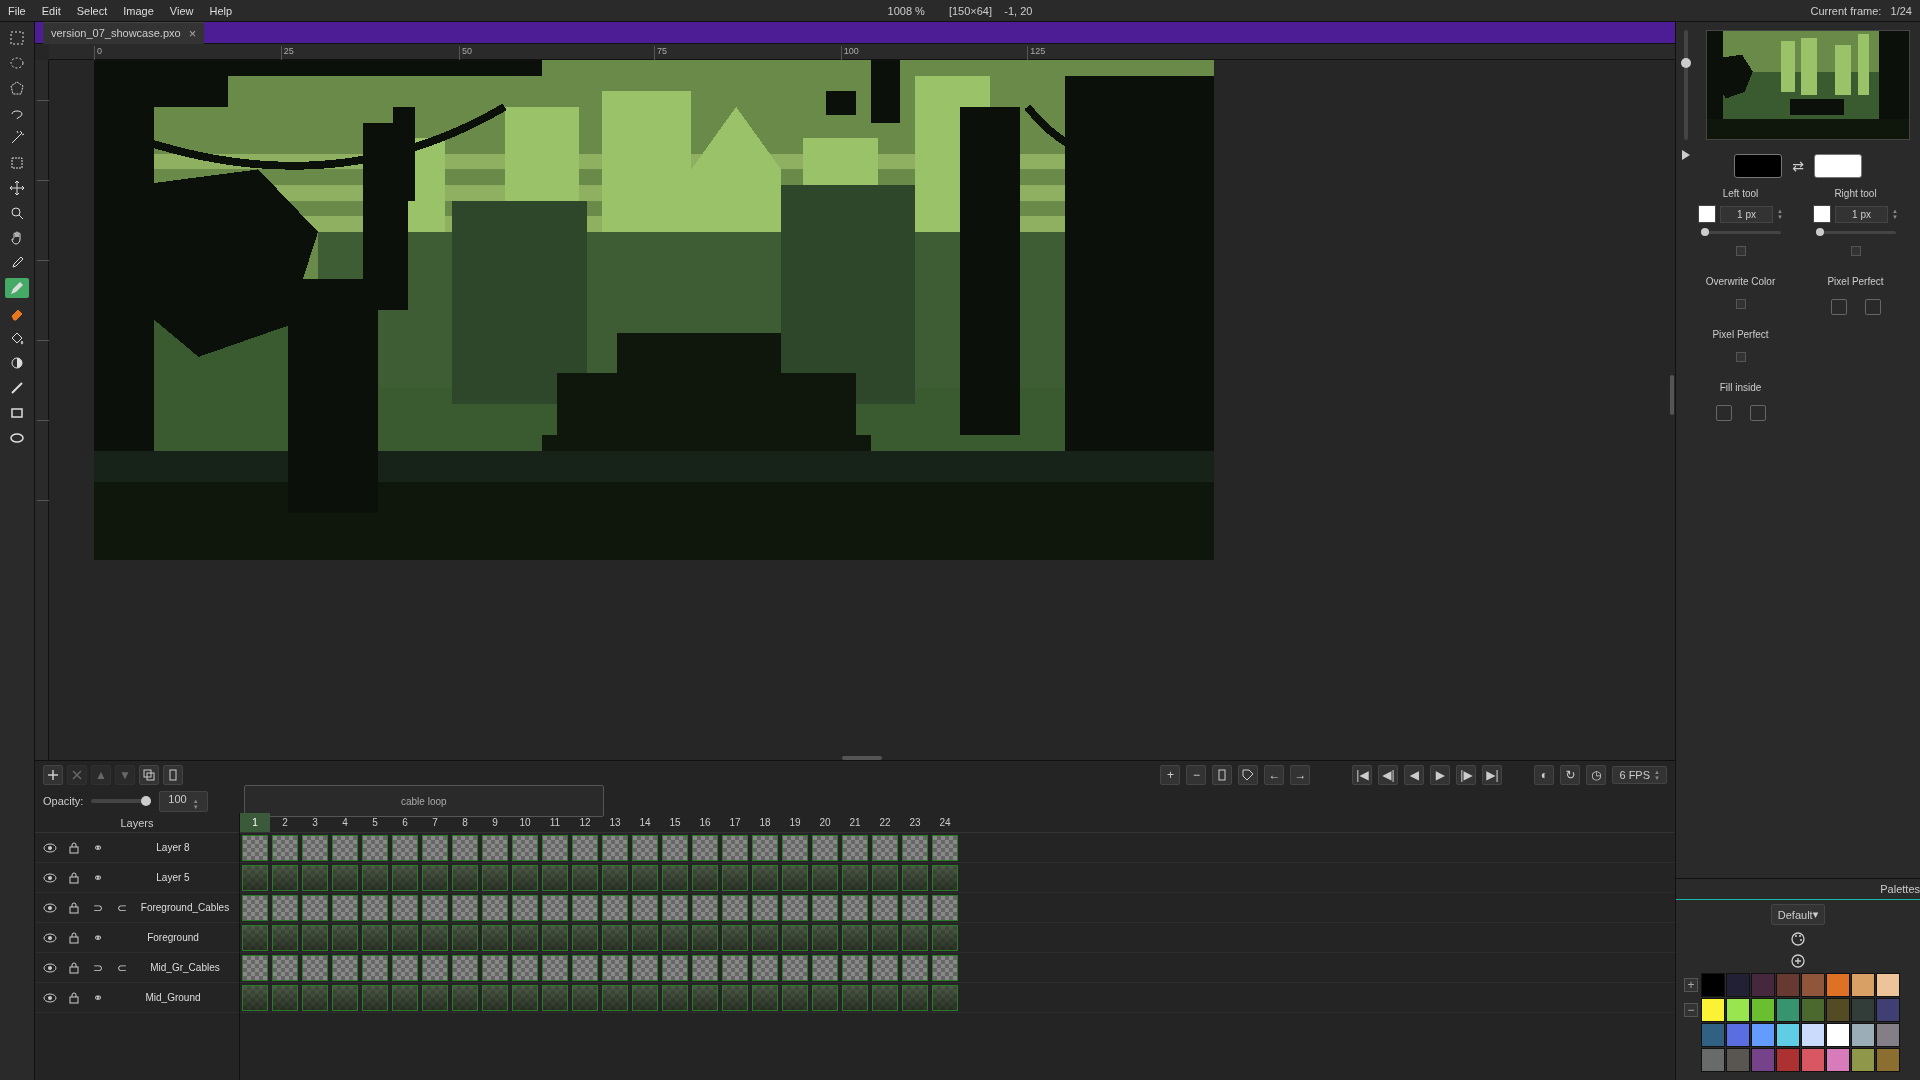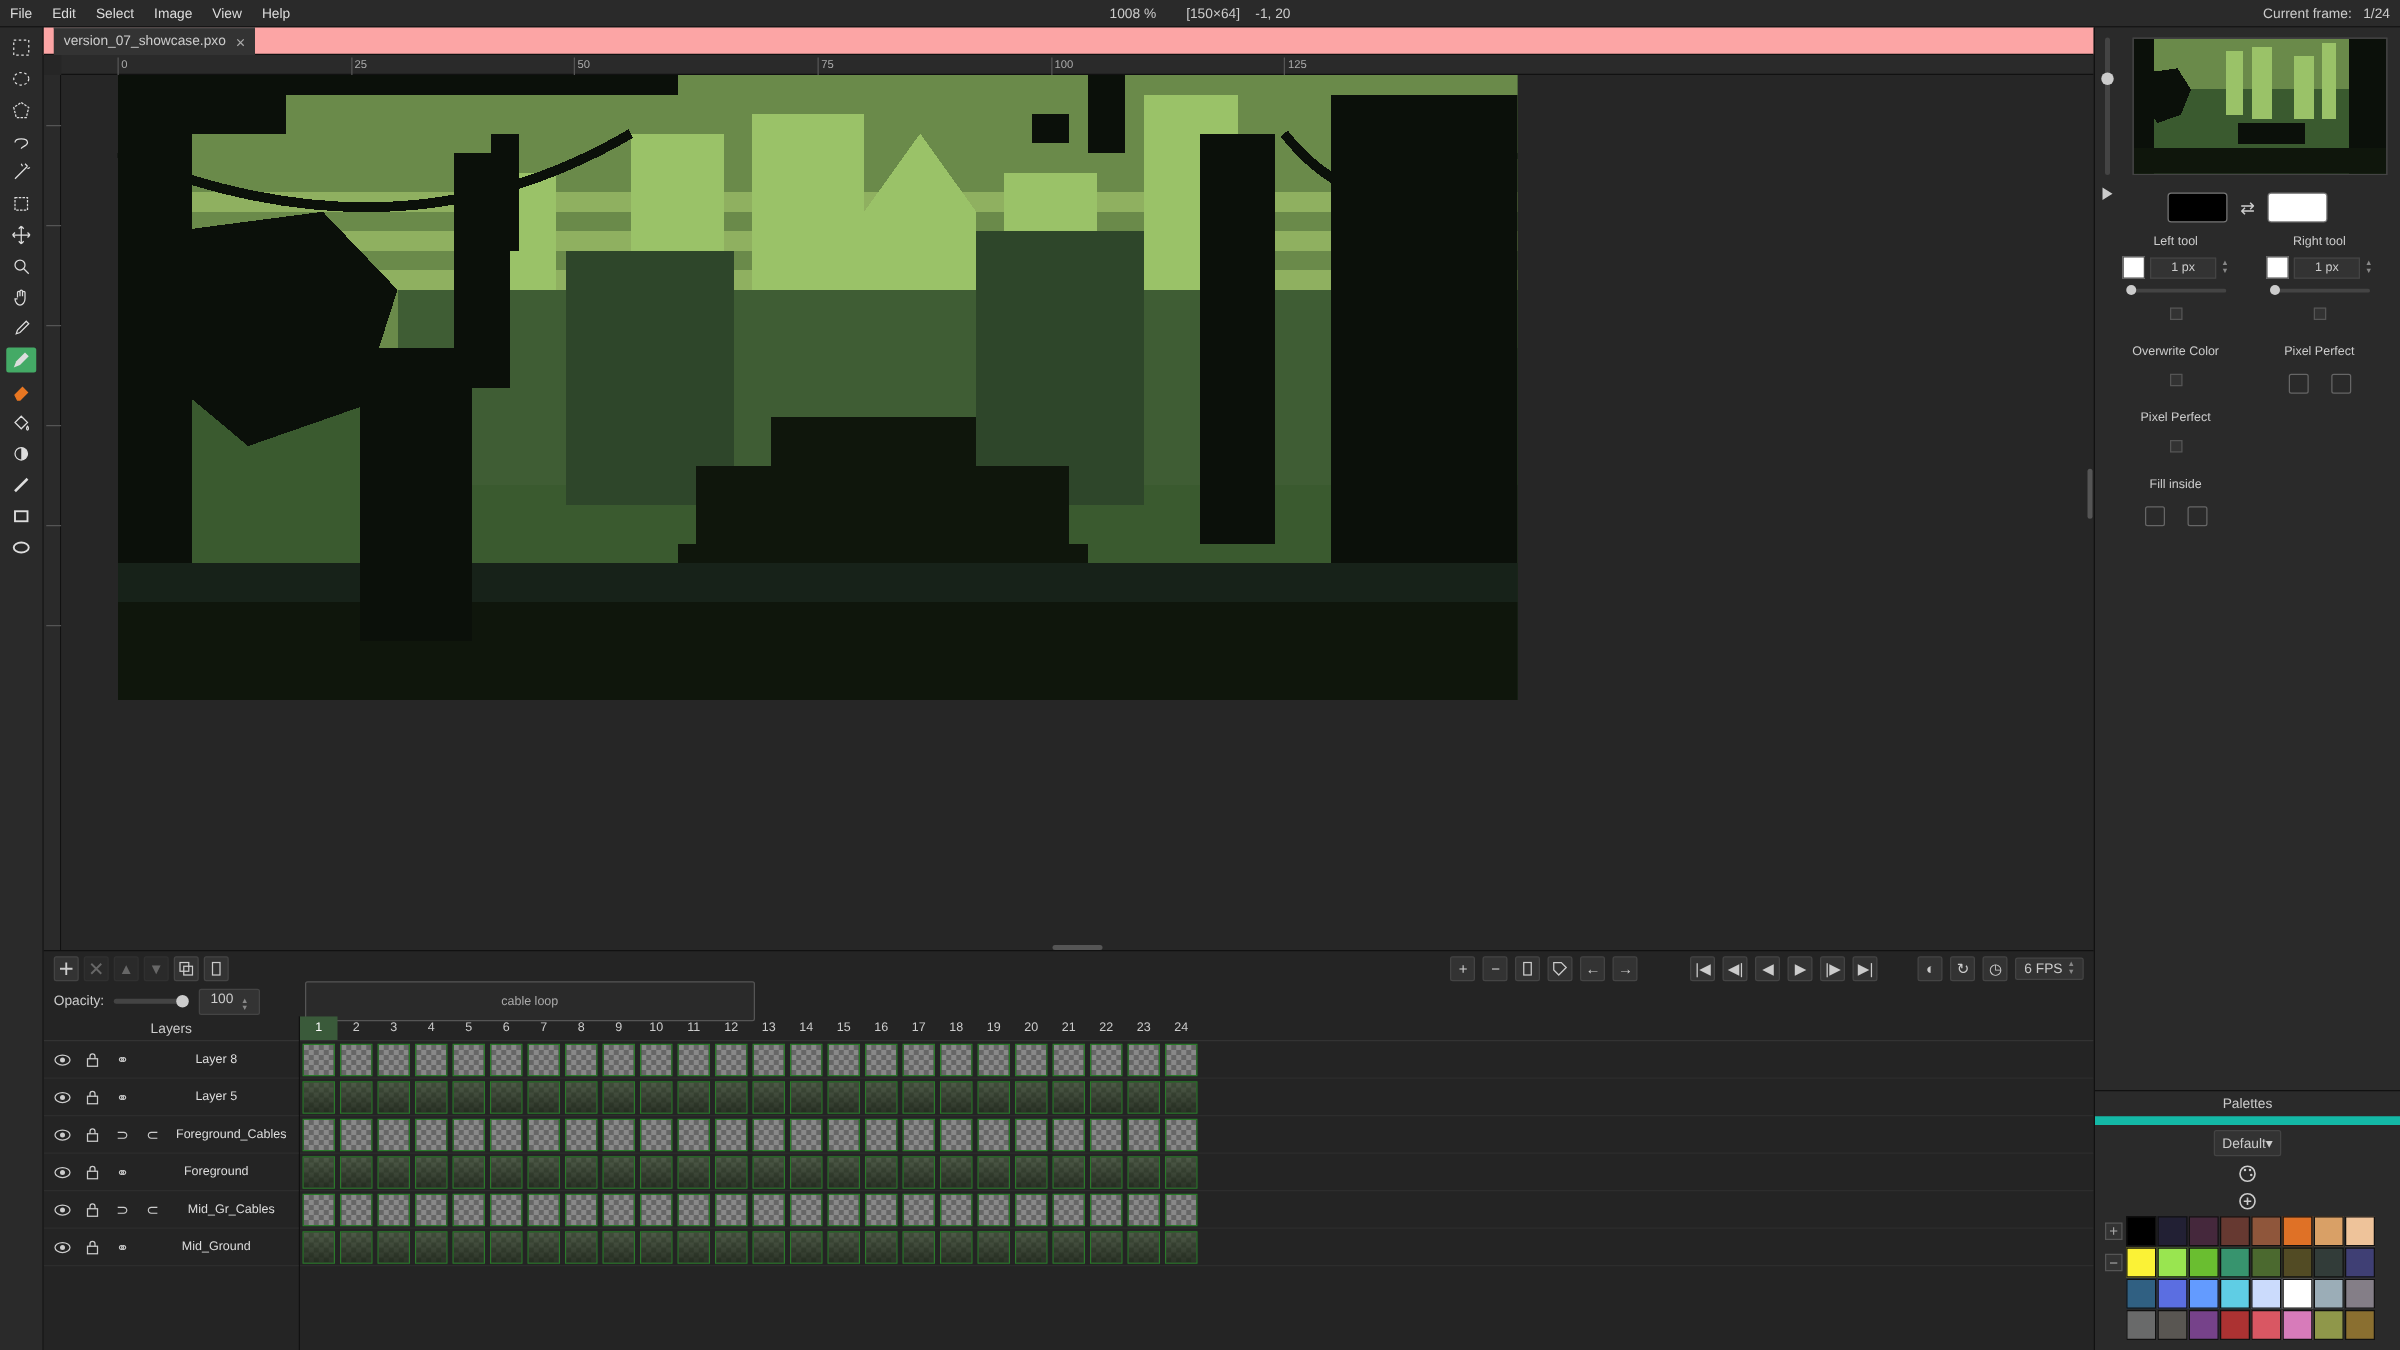--- a/index.html
+++ b/index.html
@@ -16,21 +16,21 @@
 .main { display:flex; height:calc(1080px - 22px); }
 
 
 .toolbar { width:35px; background:#2a2a2a; display:flex; flex-direction:column; align-items:center; padding-top:6px; gap:5px; border-right:1px solid #111; }
 .toolbar .tool { width:24px; height:20px; display:flex; align-items:center; justify-content:center; cursor:pointer; border-radius:2px; }
 .toolbar .tool.active { background:#4a6; }
 .tool-icon { width:16px; height:16px; }
 
 
 .center { flex:1; display:flex; flex-direction:column; background:#262626; min-width:0; }
-.tabs-bar { height:22px; background:#fca5a5; display:flex; align-items:center; padding-left:8px; border-bottom:1px solid #111; }
+.tabs-bar { height:22px; background:#4c1d95; display:flex; align-items:center; padding-left:8px; border-bottom:1px solid #111; }
 .tab { padding:3px 8px; background:#333; display:flex; align-items:center; gap:8px; font-size:11px; border-top:1px solid #444; }
 .tab .close { cursor:pointer; color:#aaa; font-size:13px; }
 
 .canvas-wrap { flex:1; position:relative; background:#262626; overflow:hidden; }
 .ruler-h { position:absolute; top:0; left:14px; right:0; height:16px; background:#2a2a2a; border-bottom:1px solid #111; }
 .ruler-h .tick { position:absolute; top:2px; font-size:9px; color:#aaa; border-left:1px solid #555; padding-left:2px; height:14px; }
 .ruler-v { position:absolute; top:16px; left:0; width:14px; bottom:0; background:#2a2a2a; border-right:1px solid #111; }
 .ruler-v .tickv { position:absolute; left:2px; font-size:8px; color:#aaa; border-top:1px solid #555; width:12px; }
 
 .canvas-area { position:absolute; top:16px; left:14px; right:0; bottom:0; background:#262626; overflow:hidden; }
@@ -92,21 +92,21 @@
 .mini-slider { width:80px; height:3px; background:#444; position:relative; border-radius:2px; margin-top:2px; }
 .mini-slider .knob2 { position:absolute; left:0; top:-3px; width:8px; height:8px; background:#ccc; border-radius:50%; }
 .check-row { display:flex; align-items:center; gap:20px; font-size:10px; margin-top:6px; width:100%; padding:0 6px;flex-direction:column; }
 .check-box { width:10px; height:10px; background:#333; border:1px solid #555; }
 .sq-row { display:flex; gap:18px; justify-content:center; margin-top:6px; }
 .sq { width:16px; height:16px; border:1px solid #666; border-radius:2px; cursor:pointer; }
 
 .right-spacer { flex:1; }
 
 .palettes { border-top:1px solid #111; }
-.pal-title { text-align:center; padding:4px 0; font-size:11px; border-bottom:7px solid #14b8a6; }
+.pal-title { text-align:right; padding:4px 0; font-size:11px; border-bottom:1px solid #14b8a6; }
 .pal-select-row { display:flex; align-items:center; padding:4px 8px; gap:6px;flex-direction:column; }
 .pal-select { flex:1; background:#333; border:1px solid #444; padding:3px 6px; display:flex; justify-content:space-between; align-items:center; border-radius:2px; }
 .pal-icon { width:16px; height:16px; cursor:pointer; }
 .pal-grid { display:grid; grid-template-columns:16px repeat(8, 24px); grid-auto-rows:24px; gap:1px; padding:0 8px 8px; align-items:center; }
 .pal-side-btn { width:14px; height:14px; background:#333; border:1px solid #555; display:flex; align-items:center; justify-content:center; font-size:12px; color:#aaa; cursor:pointer; }
 .pal-swatch { width:24px; height:24px; border:1px solid #111; cursor:pointer; }
 </style>
 </head>
 <body>
 

